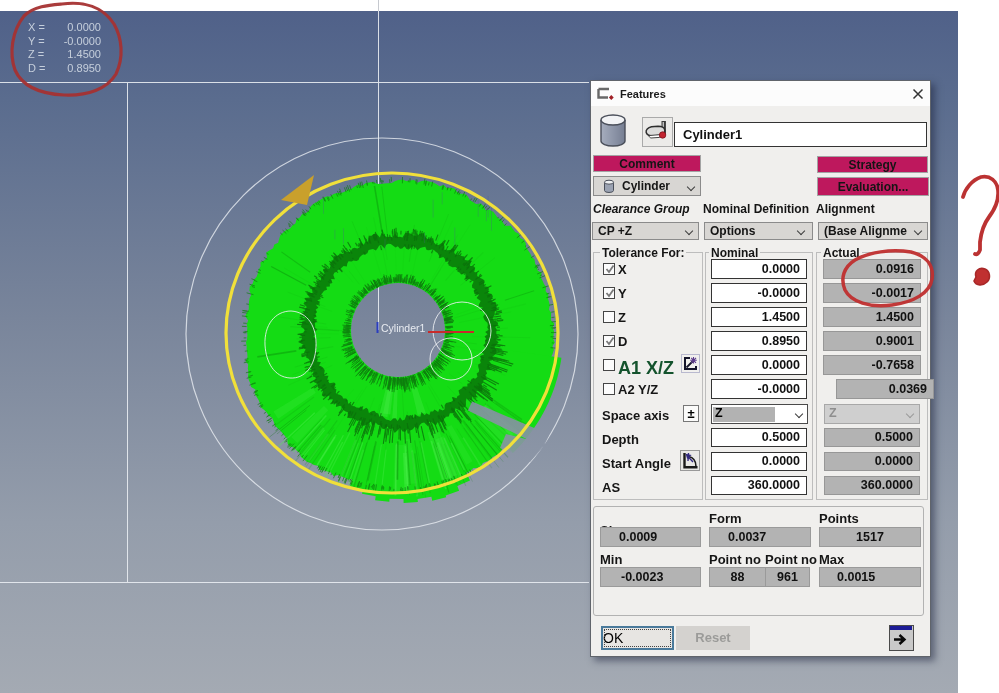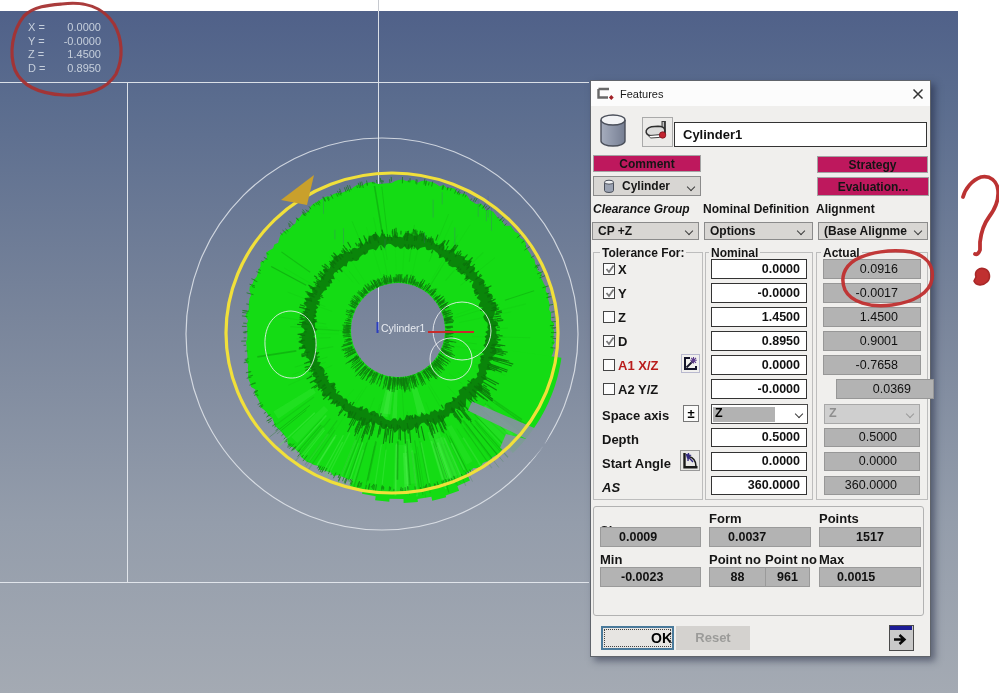--- a/index.html
+++ b/index.html
@@ -9,21 +9,21 @@
  background:#f0efed;border:1px solid #60646b;box-shadow:4px 4px 7px rgba(25,32,58,.5)}
 #dlg .ab{position:absolute}
 .lbl{position:absolute;font-weight:bold;font-size:12px;color:#151515;white-space:nowrap}
 .btn{position:absolute;background:#be185d;border:1px solid #a3a3a3;
  font-weight:bold;font-size:12px;color:#151515;text-align:center}
 .dd{position:absolute;background:#d8d6d3;border:1px solid #8b8b8b;
  font-weight:bold;font-size:12px;color:#151515}
 .fld{position:absolute;background:#fff;border:1.5px solid #333;
  font-weight:bold;font-size:12.5px;color:#111;text-align:right;padding-right:6px}
 .act{position:absolute;background:#b3b3b3;border:1px solid #979797;
- font-weight:normal;font-size:12.5px;color:#111;text-align:right;padding-right:22px}
+ font-weight:bold;font-size:12.5px;color:#111;text-align:right;padding-right:6px}
 .gry{position:absolute;background:#b3b3b3;border:1px solid #9a9a9a;
  font-weight:bold;font-size:12.5px;color:#111;text-align:center}
 .cb{position:absolute;width:12px;height:12px;background:#fcfcfc;border:1.5px solid #454545}
 .chev{position:absolute;width:6px;height:6px;border-left:1.6px solid #3c3c3c;
  border-bottom:1.6px solid #3c3c3c;transform:rotate(-45deg)}
 .gbox{position:absolute;border:1px solid #bdbdbd}
 #anno{position:absolute;left:0;top:0;pointer-events:none}
 </style></head><body>
 <div id="stage">
 <svg id="view" width="999" height="693" viewBox="0 0 999 693">
@@ -1598,21 +1598,21 @@
 <rect x="376.5" y="322" width="2" height="11" fill="#2a3dc0"></rect>
 <line x1="428" y1="332" x2="474" y2="332" stroke="#c82a2a" stroke-width="2"></line>
 <text x="381" y="332" font-family="Liberation Sans, sans-serif" font-size="10.5" fill="#e8ebf1">Cylinder1</text>
 </svg>
 <div id="dlg">
 <div class="ab" style="left:0;top:0;width:339px;height:25px;background:#fcfcfc"></div>
 <svg class="ab" style="left:6px;top:6px" width="18" height="14" viewBox="0 0 18 14">
 <path d="M1.5,2 L12,2 M1.5,2 L1.5,10.5 L11,10.5" stroke="#686868" stroke-width="2.4" fill="none"></path>
 <rect x="12.6" y="8.8" width="3.4" height="3.4" fill="#a02025" transform="rotate(45 14.3 10.5)"></rect>
 </svg>
-<div class="lbl" style="left:29px;top:7px;font-size:11px;color:#1a1a1a;font-weight:normal">Features</div>
+<div class="lbl" style="left:29px;top:7px;font-size:11px;color:#1a1a1a;font-weight:bold">Features</div>
 <svg class="ab" style="left:321px;top:7px" width="12" height="12" viewBox="0 0 12 12">
 <path d="M1.5,1.5 L10.5,10.5 M10.5,1.5 L1.5,10.5" stroke="#333" stroke-width="1.5"></path>
       </svg>
 <svg class="ab" style="left:8px;top:32px" width="28" height="36" viewBox="0 0 28 36">
 <path d="M2,7 L2,28 A12,5 0 0 0 26,28 L26,7" fill="url(#cylbody)" stroke="#4a4f5a" stroke-width="1.4"></path>
 <ellipse cx="14" cy="7" rx="12" ry="5" fill="#f2f3f5" stroke="#4a4f5a" stroke-width="1.4"></ellipse>
 </svg>
 <div class="ab" style="left:51px;top:36px;width:31px;height:30px;background:#ecebe9;border:1px solid #aaa"></div>
 <svg class="ab" style="left:53px;top:39px" width="27" height="25" viewBox="0 0 27 25">
 <rect x="17.5" y="1" width="4.4" height="13.5" fill="#3a3a3a"></rect>
@@ -1665,21 +1665,21 @@
       </svg>
 <div class="lbl" style="left:27px;top:205px;font-size:13px;color:#151515;">Y</div>
 <div class="cb" style="left:12px;top:230px"></div>
 <div class="lbl" style="left:27px;top:229px;font-size:13px;color:#151515;">Z</div>
 <div class="cb" style="left:12px;top:254px"></div>
 <svg class="ab" style="left:13.5px;top:255px" width="10" height="10" viewBox="0 0 10 10">
 <path d="M1.5,5 L4,8 L8.5,1.5" stroke="#7a7a7a" stroke-width="1.8" fill="none"></path>
       </svg>
 <div class="lbl" style="left:27px;top:253px;font-size:13px;color:#151515;">D</div>
 <div class="cb" style="left:12px;top:278px"></div>
-<div class="lbl" style="left:27px;top:277px;font-size:13px;color:#b91c1c;">A1 X/Z</div>
+<div class="lbl" style="left:27px;top:277px;font-size:18px;color:#14532d;">A1 X/Z</div>
 <div class="cb" style="left:12px;top:302px"></div>
 <div class="lbl" style="left:27px;top:301px;font-size:13px;color:#151515;">A2 Y/Z</div>
 <div class="fld" style="left:120px;top:178px;width:96px;height:20px;line-height:18px">0.0000</div>
 <div class="fld" style="left:120px;top:202px;width:96px;height:20px;line-height:18px">-0.0000</div>
 <div class="fld" style="left:120px;top:226px;width:96px;height:20px;line-height:18px">1.4500</div>
 <div class="fld" style="left:120px;top:250px;width:96px;height:20px;line-height:18px">0.8950</div>
 <div class="fld" style="left:120px;top:274px;width:96px;height:20px;line-height:18px">0.0000</div>
 <div class="fld" style="left:120px;top:298px;width:96px;height:20px;line-height:18px">-0.0000</div>
 <div class="act" style="left:232px;top:178px;width:98px;height:20px;line-height:18px">0.0916</div>
 <div class="act" style="left:232px;top:202px;width:98px;height:20px;line-height:18px">-0.0017</div>
@@ -1710,41 +1710,41 @@
 <div class="lbl" style="left:11px;top:375px;font-size:13px;color:#151515;">Start Angle</div>
 <div class="ab" style="left:89px;top:369px;width:20px;height:21px;background:#e9e8e6;border:1px solid #999"></div>
 <svg class="ab" style="left:91px;top:371px" width="16" height="17" viewBox="0 0 16 17">
 <path d="M2.5,1 L2.5,15.2 L15.5,15.2" stroke="#1a1a1a" stroke-width="2.4" fill="none"></path>
 <path d="M14,14.5 C14,9 11.5,5.5 6.5,4.5" stroke="#1a1a1a" stroke-width="1.6" fill="none"></path>
 <path d="M11,10 L5.5,4 M6.5,1 L6,9" stroke="#332a80" stroke-width="1.4"></path>
 <path d="M3.6,1.8 L9.6,3 L5.2,6.9 Z" fill="#332a80"></path>
 </svg>
 <div class="fld" style="left:120px;top:371px;width:96px;height:19px;line-height:17px">0.0000</div>
 <div class="act" style="left:233px;top:371px;width:96px;height:19px;line-height:17px">0.0000</div>
-<div class="lbl" style="left:11px;top:399px;font-size:13px;color:#151515;font-style:italic;">AS</div>
+<div class="lbl" style="left:11px;top:399px;font-size:13px;color:#151515;">AS</div>
 <div class="fld" style="left:120px;top:395px;width:96px;height:19px;line-height:17px">360.0000</div>
 <div class="act" style="left:233px;top:395px;width:96px;height:19px;line-height:17px">360.0000</div>
 <div class="gbox" style="left:2px;top:425px;width:331px;height:110px;border-radius:3px;border-color:#b2b2b2"></div>
 <div class="lbl" style="left:9px;top:430px;font-size:13px;color:#151515;margin-top:12px;">Sigma</div>
 <div class="lbl" style="left:118px;top:430px;font-size:13px;color:#151515;">Form</div>
 <div class="lbl" style="left:228px;top:430px;font-size:13px;color:#151515;">Points</div>
 <div class="gry" style="left:9px;top:446px;width:101px;height:20px;line-height:18px;text-align:left;padding-left:18px">0.0009</div>
 <div class="gry" style="left:118px;top:446px;width:102px;height:20px;line-height:18px;text-align:left;padding-left:18px">0.0037</div>
 <div class="gry" style="left:228px;top:446px;width:102px;height:20px;line-height:18px">1517</div>
 <div class="lbl" style="left:9px;top:471px;font-size:13px;color:#151515;">Min</div>
 <div class="lbl" style="left:118px;top:471px;font-size:13px;color:#151515;">Point no</div>
 <div class="lbl" style="left:174px;top:471px;font-size:13px;color:#151515;">Point no</div>
 <div class="lbl" style="left:228px;top:471px;font-size:13px;color:#151515;">Max</div>
 <div class="gry" style="left:9px;top:486px;width:101px;height:20px;line-height:18px;text-align:left;padding-left:20px">-0.0023</div>
 <div class="gry" style="left:118px;top:486px;width:57px;height:20px;line-height:18px">88</div>
 <div class="gry" style="left:174px;top:486px;width:45px;height:20px;line-height:18px">961</div>
 <div class="gry" style="left:228px;top:486px;width:102px;height:20px;line-height:18px;text-align:left;padding-left:17px">0.0015</div>
 <div class="ab" style="left:10px;top:545px;width:73px;height:24px;background:#e7e5e2;
 border:2px solid #4a7a9b;outline:1px dotted #444;outline-offset:-4px;
-font-weight:bold;font-size:14px;text-align:right;line-height:20px">OK</div>
+font-weight:normal;font-size:14px;text-align:left;line-height:20px">OK</div>
 <div class="ab" style="left:85px;top:545px;width:74px;height:24px;background:#d4d2cf;font-weight:bold;font-size:13px;color:#9b9b99;text-align:center;line-height:24px">Reset</div>
 <div class="ab" style="left:298px;top:544px;width:25px;height:26px;background:#c9c9c9;border:1.5px solid #4a4a4a">
 <div style="position:absolute;left:0;top:0;width:22px;height:3.5px;background:#1c1c96"></div>
 <svg style="position:absolute;left:3px;top:7px" width="16" height="14" viewBox="0 0 16 14">
 <path d="M1,6.5 L10,6.5 M6.5,2 L11.5,6.5 L6.5,11" stroke="#0a0a0a" stroke-width="2.4" fill="none"></path>
         </svg>
 </div>
 </div>
     <svg id="anno" width="999" height="693" viewBox="0 0 999 693">
 <g fill="none" stroke="#a53232" stroke-width="3.2" stroke-linecap="round" opacity="0.95">

